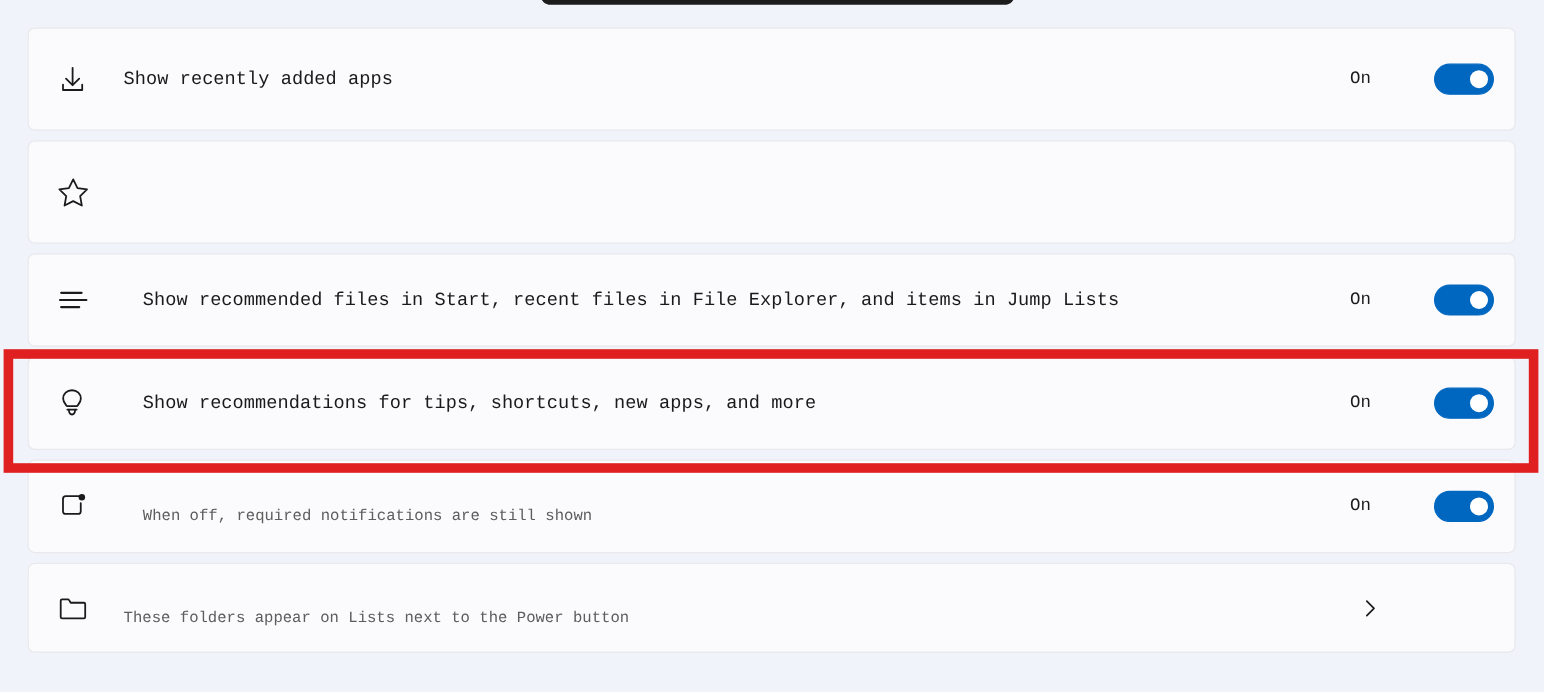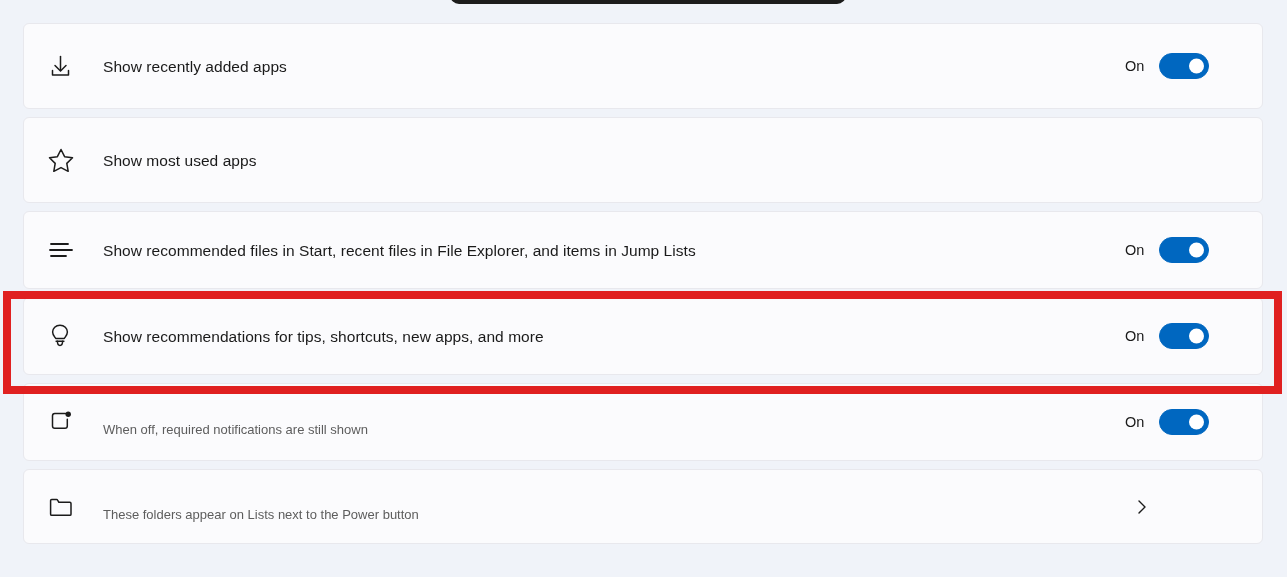--- a/index.html
+++ b/index.html
@@ -25,20 +25,21 @@
     background: #1c1c1c;
     border-radius: 0 0 9px 9px;
   }
 
   .page {
     position: absolute;
     left: 0;
     top: 0;
     width: 1047px;
     height: 577px;
+    font-family: Liberation Mono, monospace;
   }
 
   .settings-list {
     position: absolute;
     left: 23px;
     top: 23px;
     width: 1240px;
   }
 
   .card {
@@ -47,21 +48,21 @@
     border-radius: 6px;
     box-sizing: border-box;
     display: flex;
     align-items: center;
     width: 1240px;
     padding: 0 17px 0 23px;
     margin-bottom: 8px;
     position: relative;
   }
   .card.h86  { height: 86px; }
-  .card.h78  { height: 78px; }
+  .card.h78  { height: 78px; gap: 16px; }
   .card.h75  { height: 75px; }
 
   .icon-slot {
     width: 56px;
     min-width: 56px;
     display: flex;
     align-items: center;
     justify-content: flex-start;
     color: #1b1b1b;
   }
@@ -83,21 +84,21 @@
   .secondary {
     font-size: 13px;
     color: #5d5d5d;
     line-height: 18px;
     margin-top: 16px;
   }
 
   .right-area {
     display: flex;
     align-items: center;
-    justify-content: flex-start;
+    justify-content: space-between;
     min-width: 120px;
   }
   .state-label {
     font-size: 14.5px;
     color: #1a1a1a;
     margin-right: 15px;
   }
 
   .toggle {
     width: 50px;
@@ -184,23 +185,20 @@
         </div>
       </div>
     </div>
 
     <div class="card h86">
       <div class="icon-slot">
         <svg width="28" height="28" viewBox="0 0 28 28" fill="none" stroke="#1b1b1b" stroke-width="1.5" stroke-linejoin="round">
           <polygon points="14,3.5 17.6,10.7 25.5,11.8 19.8,17.4 21.2,25.3 14,21.6 6.8,25.3 8.2,17.4 2.5,11.8 10.4,10.7"></polygon>
         </svg>
       </div>
-      <div class="labels">
-        <div class="primary">Show most used apps</div>
-      </div>
     </div>
 
     <div class="card h78">
       <div class="icon-slot">
         <svg width="28" height="24" viewBox="0 0 28 24" fill="none" stroke="#1b1b1b" stroke-width="1.8" stroke-linecap="round">
           <line x1="4" y1="6" x2="21" y2="6"></line>
           <line x1="3" y1="12" x2="25" y2="12"></line>
           <line x1="4" y1="18" x2="19" y2="18"></line>
         </svg>
       </div>

